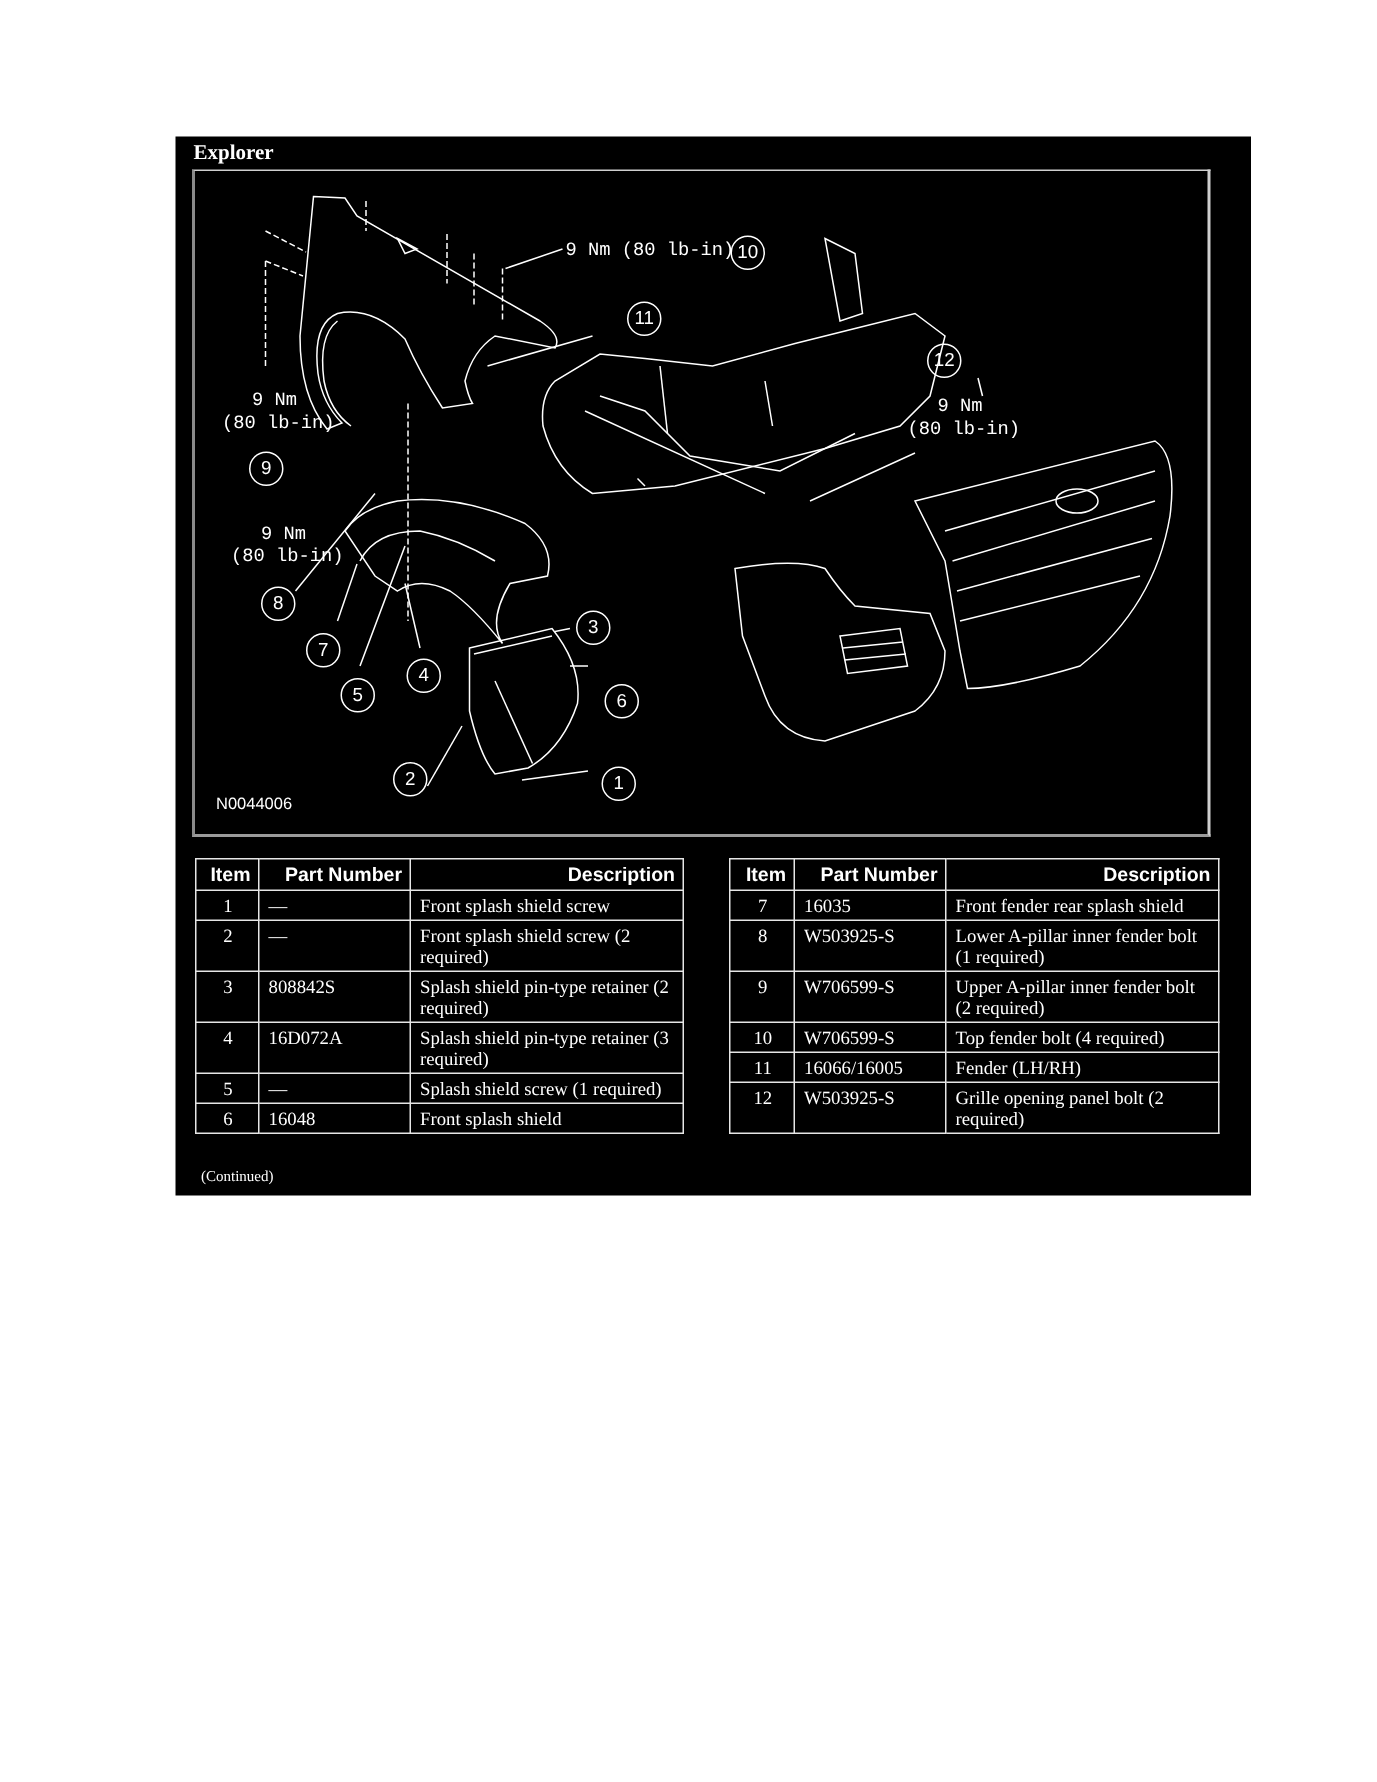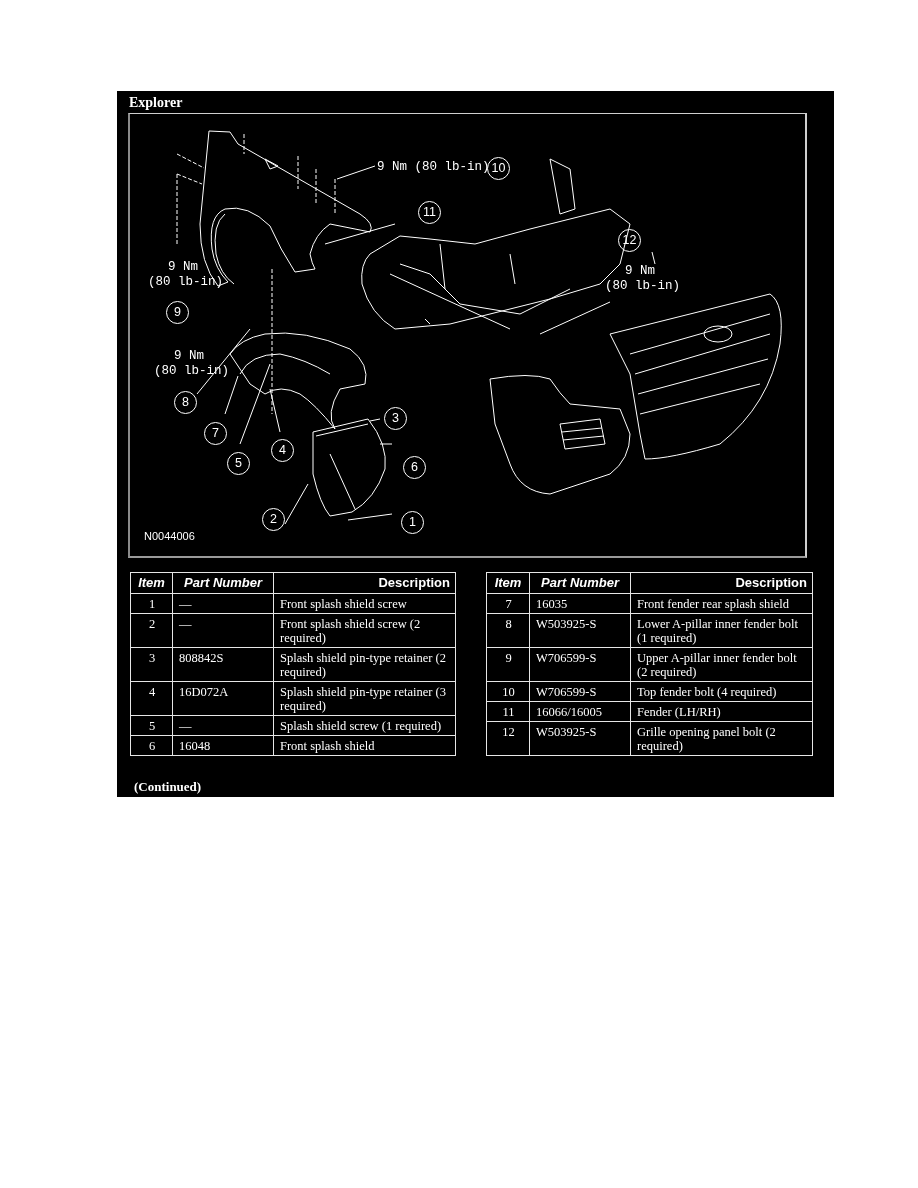--- a/index.html
+++ b/index.html
@@ -6,26 +6,26 @@
   body { width: 918px; height: 1188px; position: relative; overflow: hidden; font-family: "Liberation Serif", serif; }
   .panel { position: absolute; left: 100px; top: 91px; width: 717px; height: 706px; background: #000; margin-left: 17px; }
   .panel-title { position: absolute; left: 12px; top: 4px; color: #fff; font-family: "Liberation Serif", serif; font-weight: bold; font-size: 14px; }
   .diagram { position: absolute; left: 11px; top: 22px; width: 679px; height: 445px; border-top: 1px solid #cfcfcf; border-left: 2px solid #8a8a8a; border-right: 2px solid #cfcfcf; border-bottom: 2px solid #9a9a9a; box-sizing: border-box; background: #000; }
   .diagram svg { position: absolute; left: 0; top: 0; }
   .lbl { position: absolute; color: #fff; font-family: Liberation Mono, monospace; font-size: 12.5px; line-height: 15px; text-align: center; white-space: nowrap; }
   .callout { position: absolute; width: 21px; height: 21px; border: 1.3px solid #fff; border-radius: 50%; color: #fff; font-family: "Liberation Sans", sans-serif; font-size: 12.5px; line-height: 21px; text-align: center; box-sizing: content-box; }
   .fig-id { position: absolute; left: 14px; top: 416px; color: #fff; font-family: "Liberation Sans", sans-serif; font-size: 11px; text-align: center; }
   table.parts { position: absolute; border-collapse: collapse; color: #fff; font-size: 12.5px; line-height: 14px; }
   table.parts th { font-family: "Liberation Sans", sans-serif; font-weight: bold; font-size: 13px; text-align: right; padding: 2px 5px; border: 1px solid #e6e6e6; height: 16px; }
-  table.parts th.c { text-align: center; font-style: italic; }
+  table.parts th.c { text-align: right; }
   table.parts td { font-family: "Liberation Serif", serif; vertical-align: top; padding: 3px 5px 2px 6px; border: 1px solid #e6e6e6; }
   table.parts td.item { text-align: center; }
   .t-left { left: 13px; top: 481px; width: 326px; }
   .t-right { left: 369px; top: 481px; width: 327px; } 
-  .continued { position: absolute; left: 17px; top: 688px; color: #fff; font-size: 13px; font-family: "Liberation Serif", serif; font-weight: bold; }
+  .continued { position: absolute; left: 17px; top: 688px; color: #fff; font-size: 10px; font-family: "Liberation Serif", serif; }
 </style>
 </head>
 <body>
 
 <div class="panel">
   <div class="panel-title">Explorer</div>
 
   <div class="diagram">
     <svg width="675" height="442" viewBox="0 0 675 442" fill="none" stroke="#fff" stroke-width="1">
 

